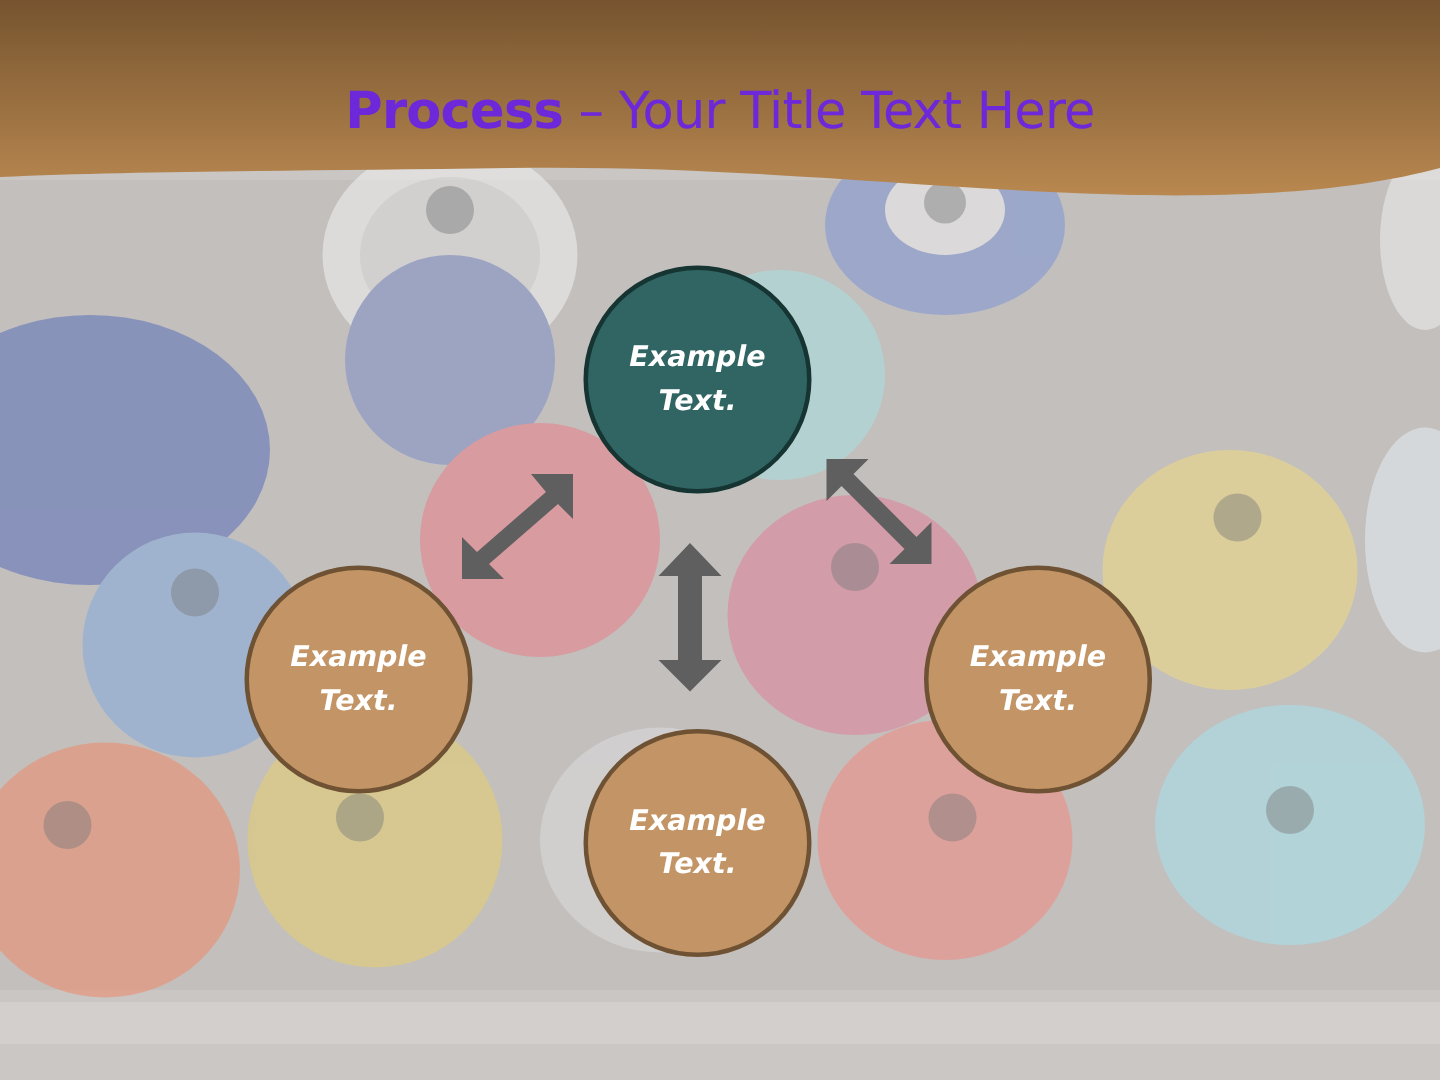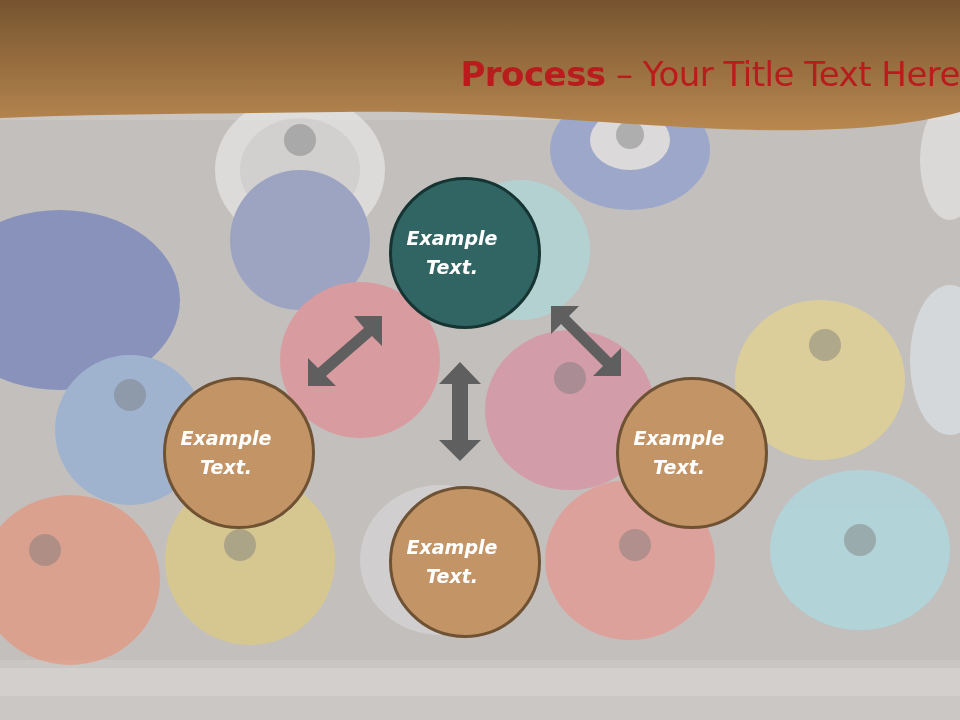--- a/index.html
+++ b/index.html
@@ -4,30 +4,30 @@
   <style>
     html, body { margin: 0; padding: 0; }
     body {
       width: 960px; height: 720px; position: relative; overflow: hidden;
       background: #cbc8c6;
       font-family: "Liberation Sans", sans-serif;
     }
     .bg { position: absolute; inset: 0; }
     .header { position: absolute; left: 0; top: 0; width: 960px; height: 140px; }
     .title {
-      position: absolute; left: 0; top: 50px; width: 960px; text-align: right;
-      color: #b91c1c; font-size: 34px; line-height: 48px;
+      position: absolute; left: 0; top: 50px; width: 960px; text-align: center;
+      color: #6d28d9; font-size: 34px; line-height: 48px;
       font-family: "DejaVu Sans", sans-serif; letter-spacing: -0.5px;
     }
     .title .bold { font-weight: bold; }
     .title .normal { font-weight: normal; }
     .diagram { position: absolute; inset: 0; }
     .node {
       position: absolute; width: 152px; height: 152px; border-radius: 50%;
-      box-sizing: border-box; display: flex; align-items: center; 
+      box-sizing: border-box; display: flex; align-items: center; justify-content: center;
       text-align: center; color: #ffffff; font-style: italic; font-weight: bold;
       font-size: 19px; line-height: 29px; font-family: "DejaVu Sans", sans-serif;
     }
     .node span { display: block; width: 120px; }
     .node.teal { background: #306563; border: 3px solid #153432; }
     .node.tan { background: #c39566; border: 3px solid #6e5233; }
     .arrow { position: absolute; }
   </style>
 </head>
 <body>

